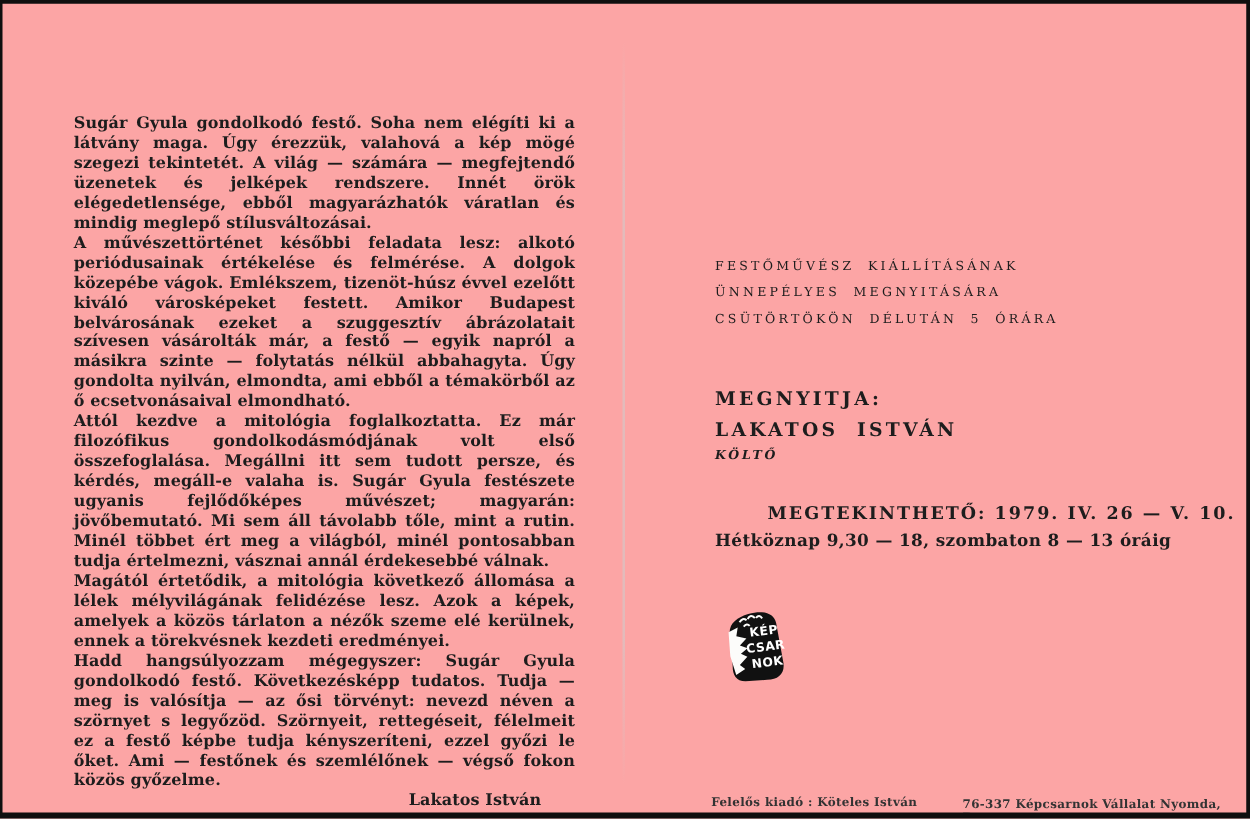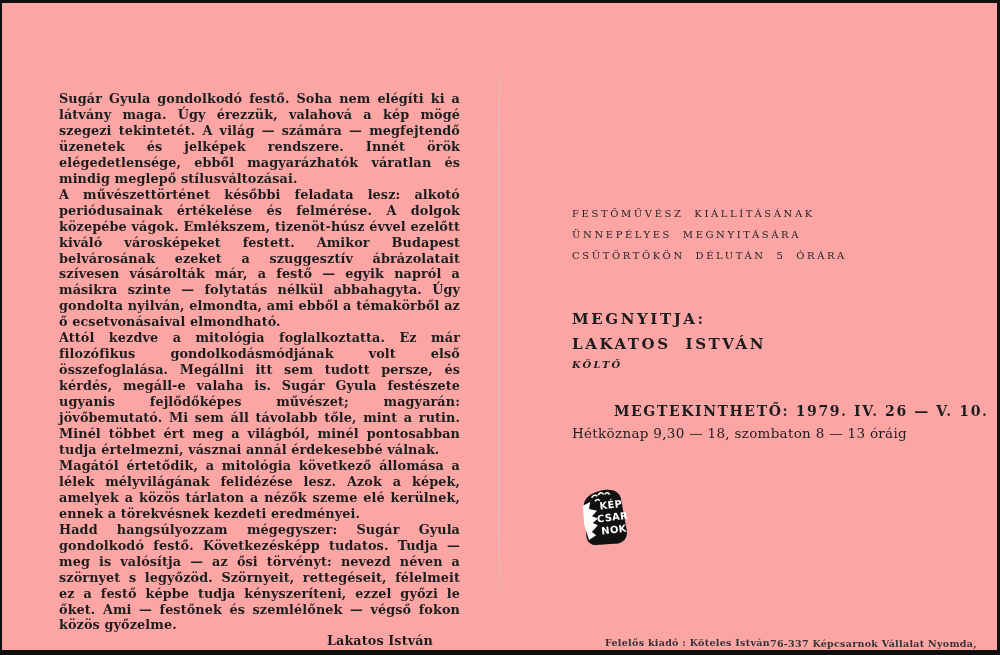--- a/index.html
+++ b/index.html
@@ -53,36 +53,36 @@
   .opener-title{
     position:absolute;left:570px;top:356px;
     font-size:10px;font-weight:bold;letter-spacing:2.2px;font-style:italic;
   }
   .viewing1{
     position:absolute;left:570px;top:400px;
     font-size:14px;font-weight:bold;letter-spacing:1.6px;margin-left:42px;
   }
   .viewing2{
     position:absolute;left:570px;top:422px;
-    font-size:13.5px;font-weight:400;letter-spacing:.3px;
+    font-size:13.5px;font-weight:700;letter-spacing:.3px;
   }
   .logo{position:absolute;left:571px;top:485px;width:58px;height:62px;}
   .logo svg{display:block;width:100%;height:100%;}
   .logo text{
     font-family:"DejaVu Sans", sans-serif;
     font-weight:bold;font-size:10.2px;letter-spacing:.4px;
     fill:#ffffff;
   }
   .address{
     position:absolute;left:567px;top:590px;
     font-size:12.5px;font-weight:bold;letter-spacing:1.8px;word-spacing:4px;
   }
   .footer-left{
     position:absolute;left:567px;top:634px;
-    font-size:9.5px;font-weight:600;letter-spacing:.3px;color:#333;margin-left:36px;
+    font-size:9.5px;font-weight:600;letter-spacing:.3px;color:#333;
   }
   .footer-right{
     position:absolute;left:768px;top:635px;
     font-size:9.5px;font-weight:600;letter-spacing:.3px;color:#333;
   }
 </style>
 </head>
 <body>
 
 <div class="sheet">

